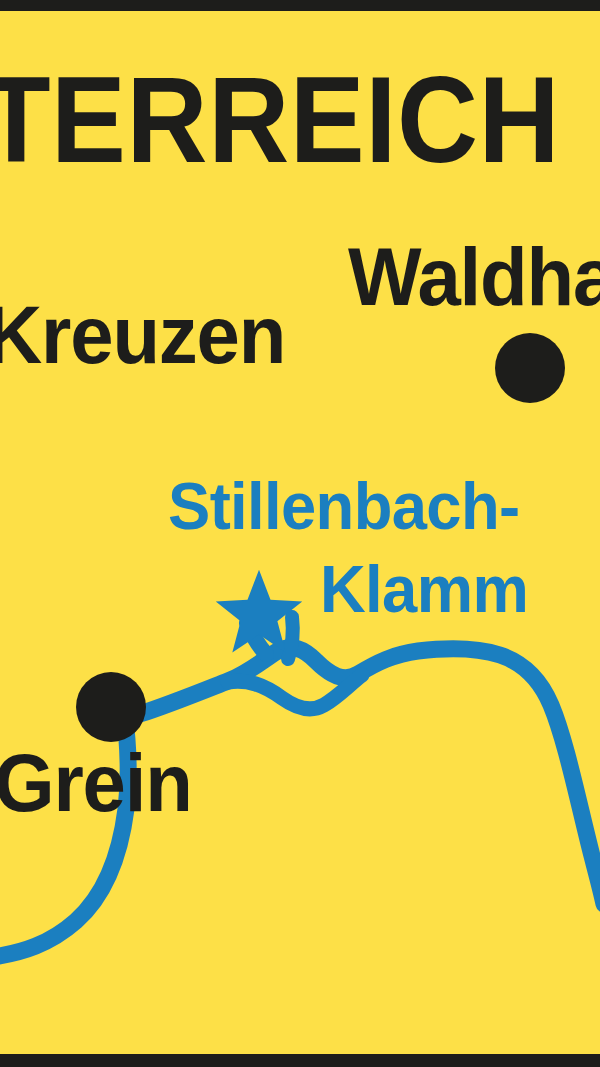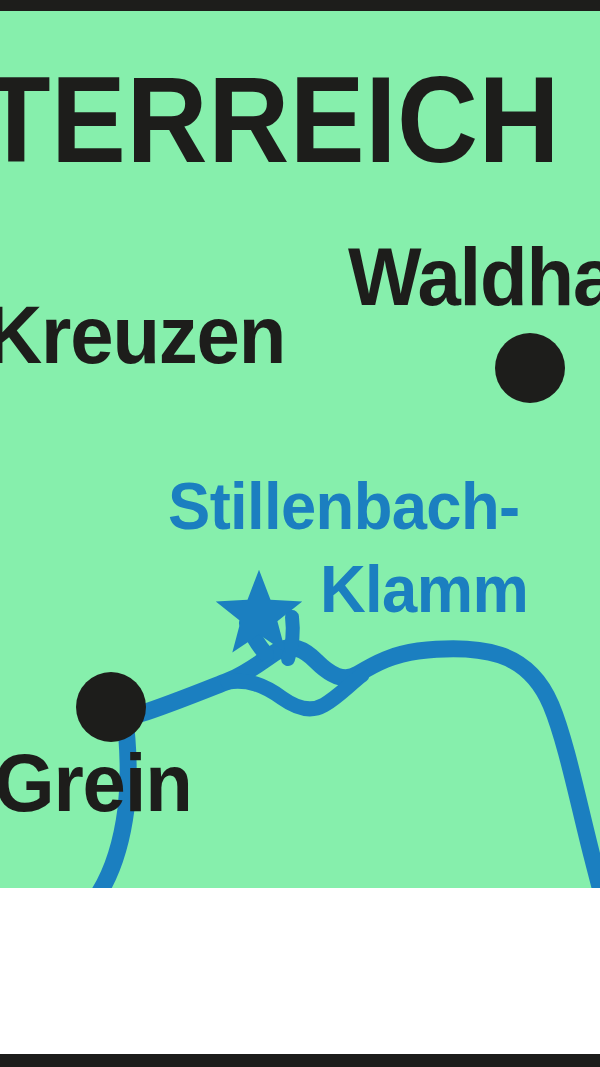--- a/index.html
+++ b/index.html
@@ -26,22 +26,22 @@
   }
   #frame-top    { top: 0;    height: 11px; }
   #frame-bottom { top: 1054px; height: 13px; }
 
   
   #map-canvas {
     position: absolute;
     left: 0;
     top: 11px;
     width: 600px;
-    height: 877px;
-    background: #86efac;
+    height: 1043px;
+    background: #fde047;
     overflow: hidden;
   }
   #river-svg {
     position: absolute;
     left: 0;
     top: 0;
     width: 600px;
     height: 1043px;
     display: block;
   }

